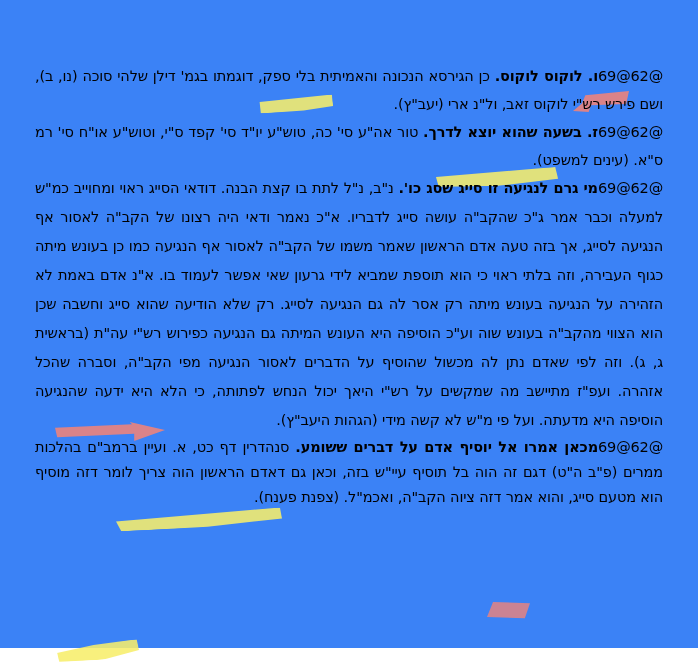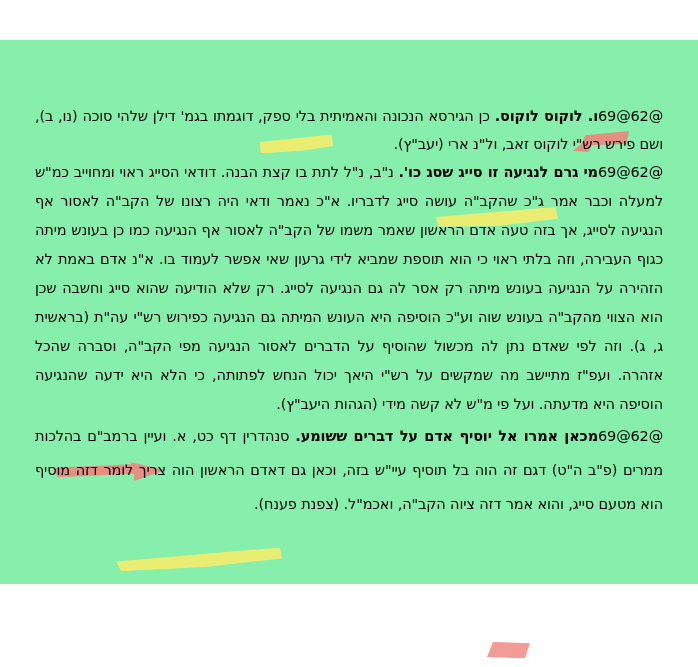--- a/index.html
+++ b/index.html
@@ -1,25 +1,25 @@
 <!DOCTYPE html>
 <html lang="he"><head>
 <meta charset="utf-8">
 <style>
   html,body{margin:0;padding:0;background:#ffffff;}
   body{width:698px;height:667px;overflow:hidden;}
-  .page{position:relative;width:698px;height:544px;background:#86efac;
-        font-family:"DejaVu Sans",sans-serif;color:#000000;margin-top:40px;}
+  .page{position:relative;width:698px;height:648px;background:#3b82f6;
+        font-family:"DejaVu Sans",sans-serif;color:#000000;}
   .content{position:relative;z-index:2;padding:62px 35px 0 35px;
            direction:rtl;text-align:justify;font-size:14.5px;letter-spacing:-0.15px;}
   p.para{margin:0;padding:0;}
   .para-1{line-height:28px;margin-bottom:8px;}
   .para-2{line-height:28px;margin-bottom:26px;}
   .para-3{line-height:29px;margin-bottom:36px;}
-  .para-4{line-height:34px;}
+  .para-4{line-height:25px;}
   .marker{font-weight:normal;}
   .lead{font-weight:bold;}
   
   .marks{position:absolute;left:0;top:0;width:698px;height:667px;z-index:1;pointer-events:none;}
   .mark{position:absolute;}
   .hl{background:#f7ee6b;opacity:0.88;}
   .red{background:#f0837a;opacity:0.88;}
   .hl-yaavetz{left:259px;top:96px;width:74px;height:16px;transform:rotate(-2.5deg);
               clip-path:polygon(1% 28%,99% 0%,100% 72%,60% 92%,2% 100%);}
   .red-sukkah{left:573px;top:91px;width:56px;height:21px;
@@ -46,19 +46,20 @@
     <div class="mark hl hl-einayim"></div>
     <div class="mark red red-arrow"></div>
     <div class="mark hl hl-hagahot"></div>
     <div class="mark red red-maimon"></div>
     <div class="mark hl hl-tzofnat"></div>
   </div>
 
   <div class="content">
     <p class="para para-1"><span class="marker">@62@69</span><span class="lead">ו. לוקוס לוקוס.</span><span class="body-text"> כן הגירסא הנכונה והאמיתית בלי ספק, דוגמתו בגמ' דילן שלהי סוכה (נו, ב), ושם פירש רש"י לוקוס זאב, ול"נ ארי (יעב"ץ).</span></p>
 
+    <p class="para para-2"><span class="marker">@62@69</span><span class="lead">ז. בשעה שהוא יוצא לדרך.</span><span class="body-text"> טור אה"ע סי' כה, טוש"ע יו"ד סי' קפד ס"י, וטוש"ע או"ח סי' רמ ס"א. (עינים למשפט).</span></p>
 
     <p class="para para-3"><span class="marker">@62@69</span><span class="lead">מי גרם לנגיעה זו סייג שסג כו'.</span><span class="body-text"> נ"ב, נ"ל לתת בו קצת הבנה. דודאי הסייג ראוי ומחוייב כמ"ש למעלה וכבר אמר ג"כ שהקב"ה עושה סייג לדבריו. א"כ נאמר ודאי היה רצונו של הקב"ה לאסור אף הנגיעה לסייג, אך בזה טעה אדם הראשון שאמר משמו של הקב"ה לאסור אף הנגיעה כמו כן בעונש מיתה כגוף העבירה, וזה בלתי ראוי כי הוא תוספת שמביא לידי גרעון שאי אפשר לעמוד בו. א"נ אדם באמת לא הזהירה על הנגיעה בעונש מיתה רק אסר לה גם הנגיעה לסייג. רק שלא הודיעה שהוא סייג וחשבה שכן הוא הצווי מהקב"ה בעונש שוה וע"כ הוסיפה היא העונש המיתה גם הנגיעה כפירוש רש"י עה"ת (בראשית ג, ג). וזה לפי שאדם נתן לה מכשול שהוסיף על הדברים לאסור הנגיעה מפי הקב"ה, וסברה שהכל אזהרה. ועפ"ז מתיישב מה שמקשים על רש"י היאך יכול הנחש לפתותה, כי הלא היא ידעה שהנגיעה הוסיפה היא מדעתה. ועל פי מ"ש לא קשה מידי (הגהות היעב"ץ).</span></p>
 
     <p class="para para-4"><span class="marker">@62@69</span><span class="lead">מכאן אמרו אל יוסיף אדם על דברים ששומע.</span><span class="body-text"> סנהדרין דף כט, א. ועיין ברמב"ם בהלכות ממרים (פ"ב ה"ט) דגם זה הוה בל תוסיף עיי"ש בזה, וכאן גם דאדם הראשון הוה צריך לומר דזה מוסיף הוא מטעם סייג, והוא אמר דזה ציוה הקב"ה, ואכמ"ל. (צפנת פענח).</span></p>
   </div>
 
 </div>
 
 </body></html>

